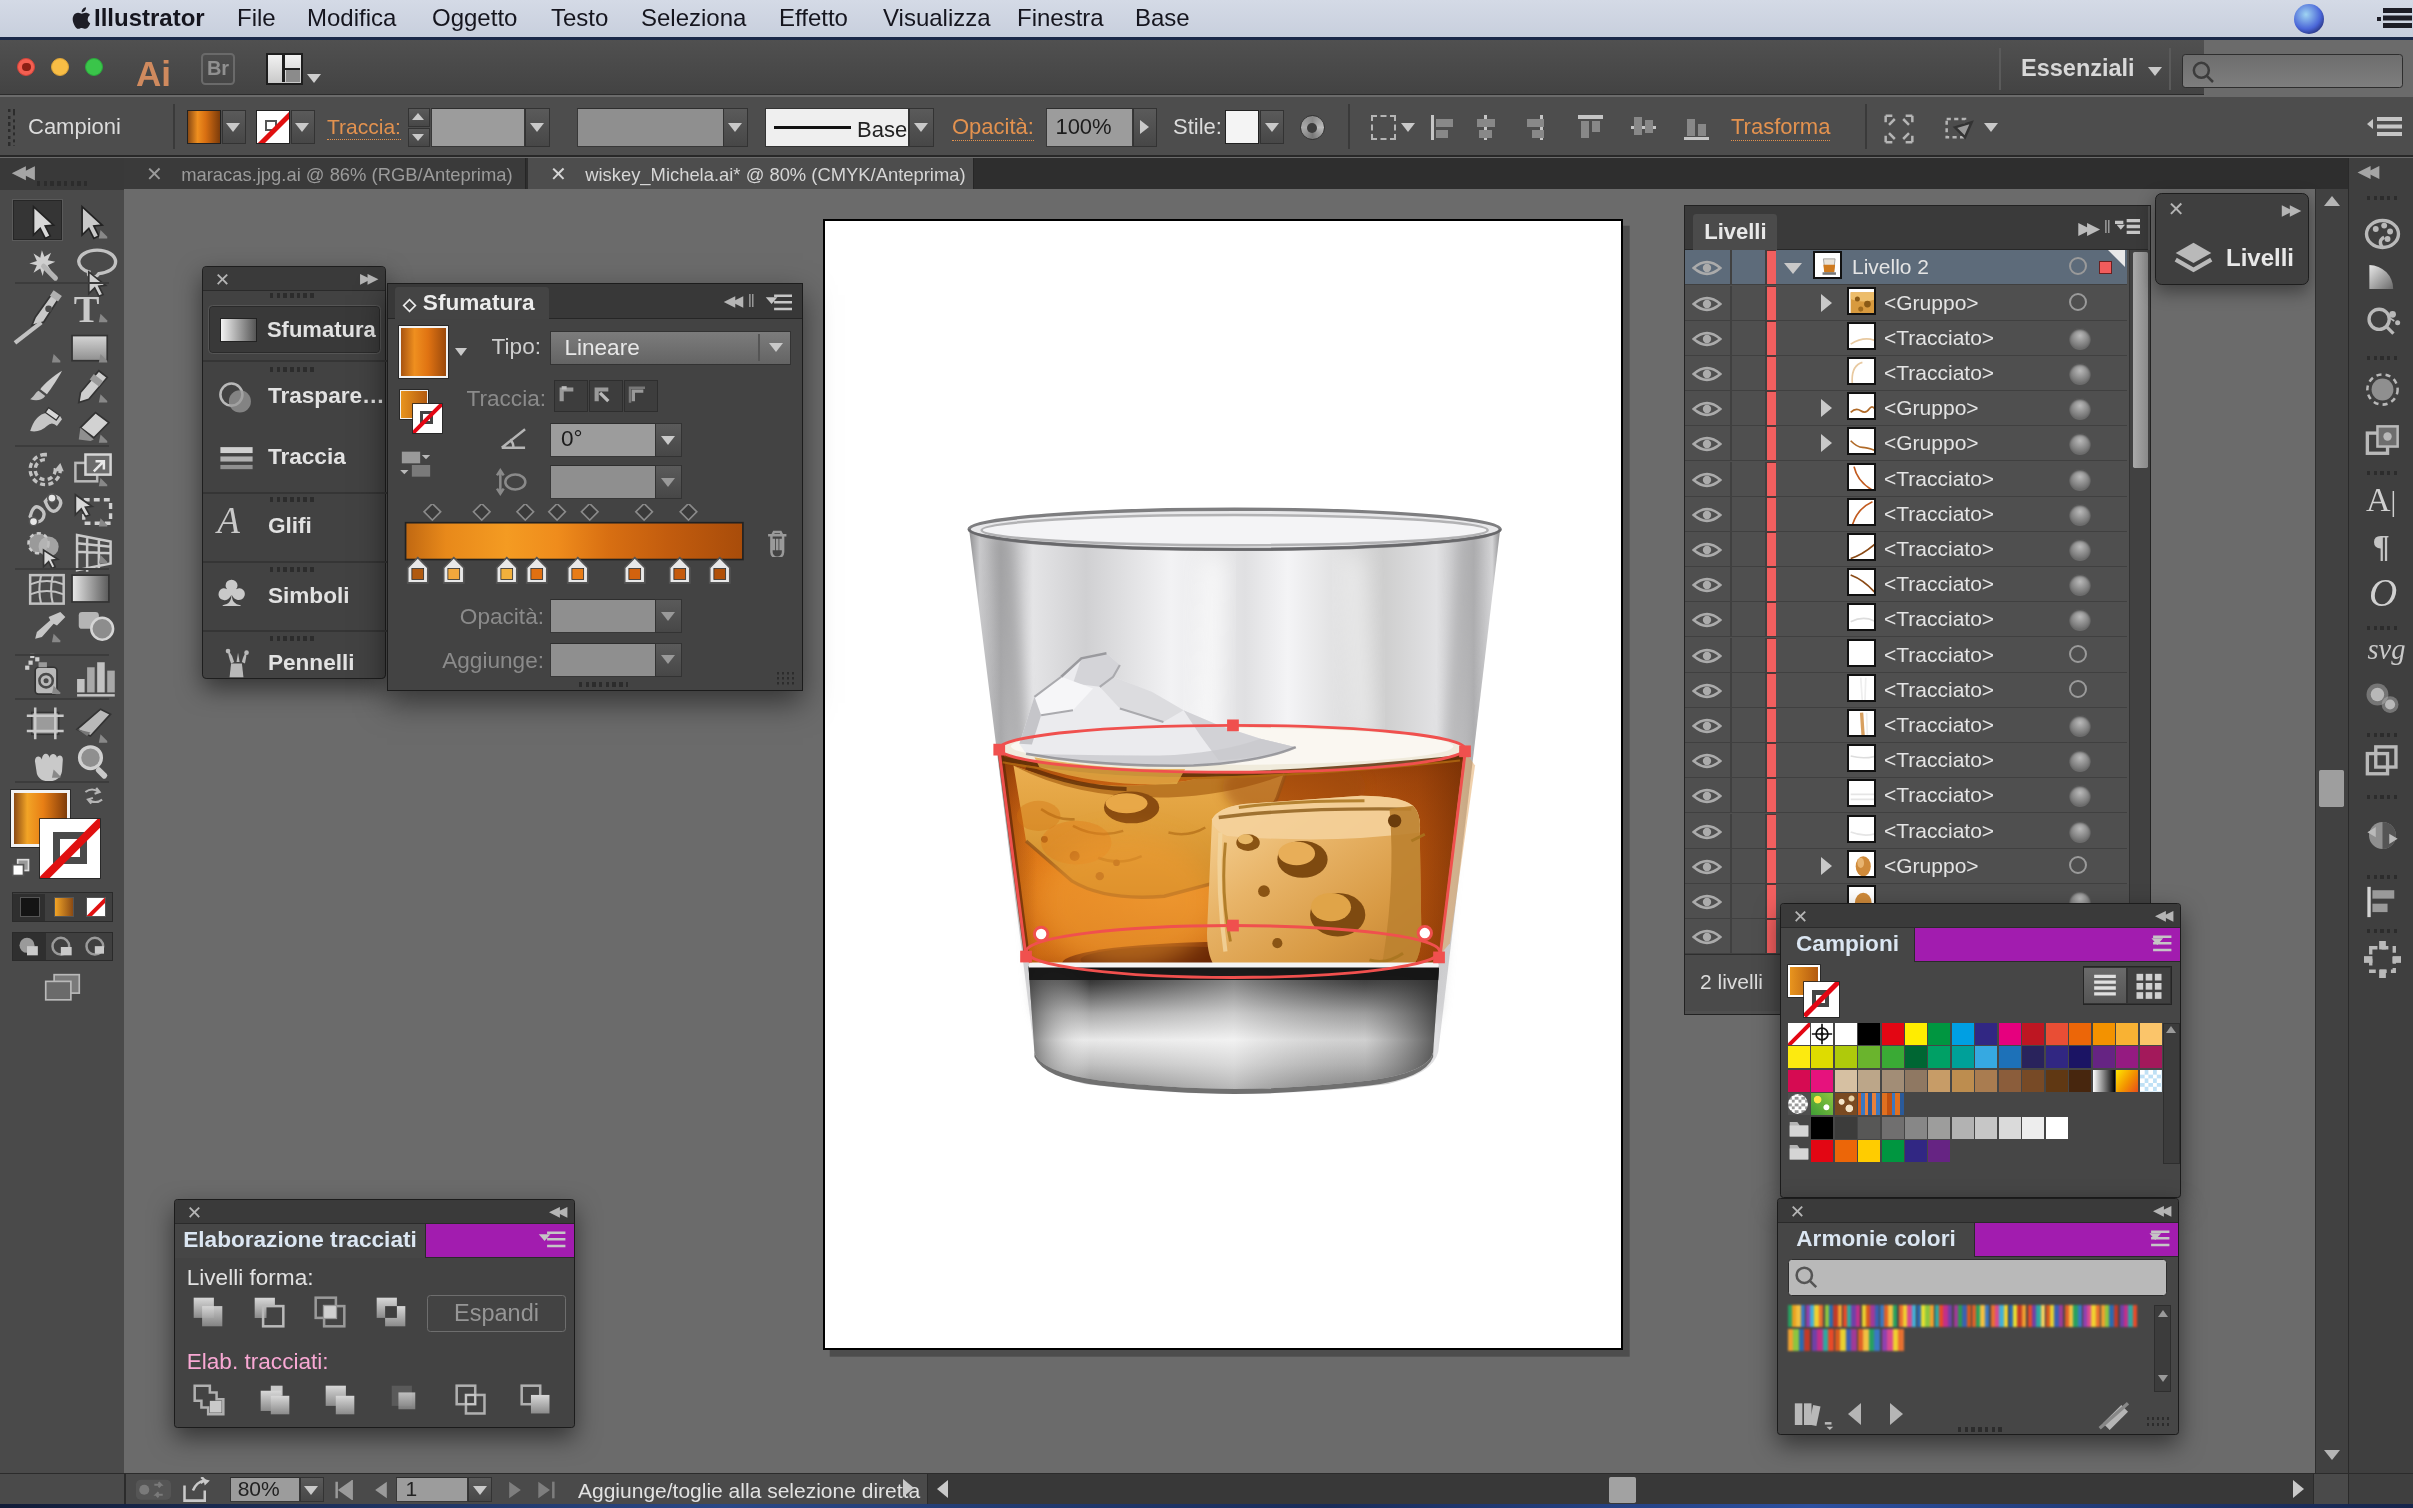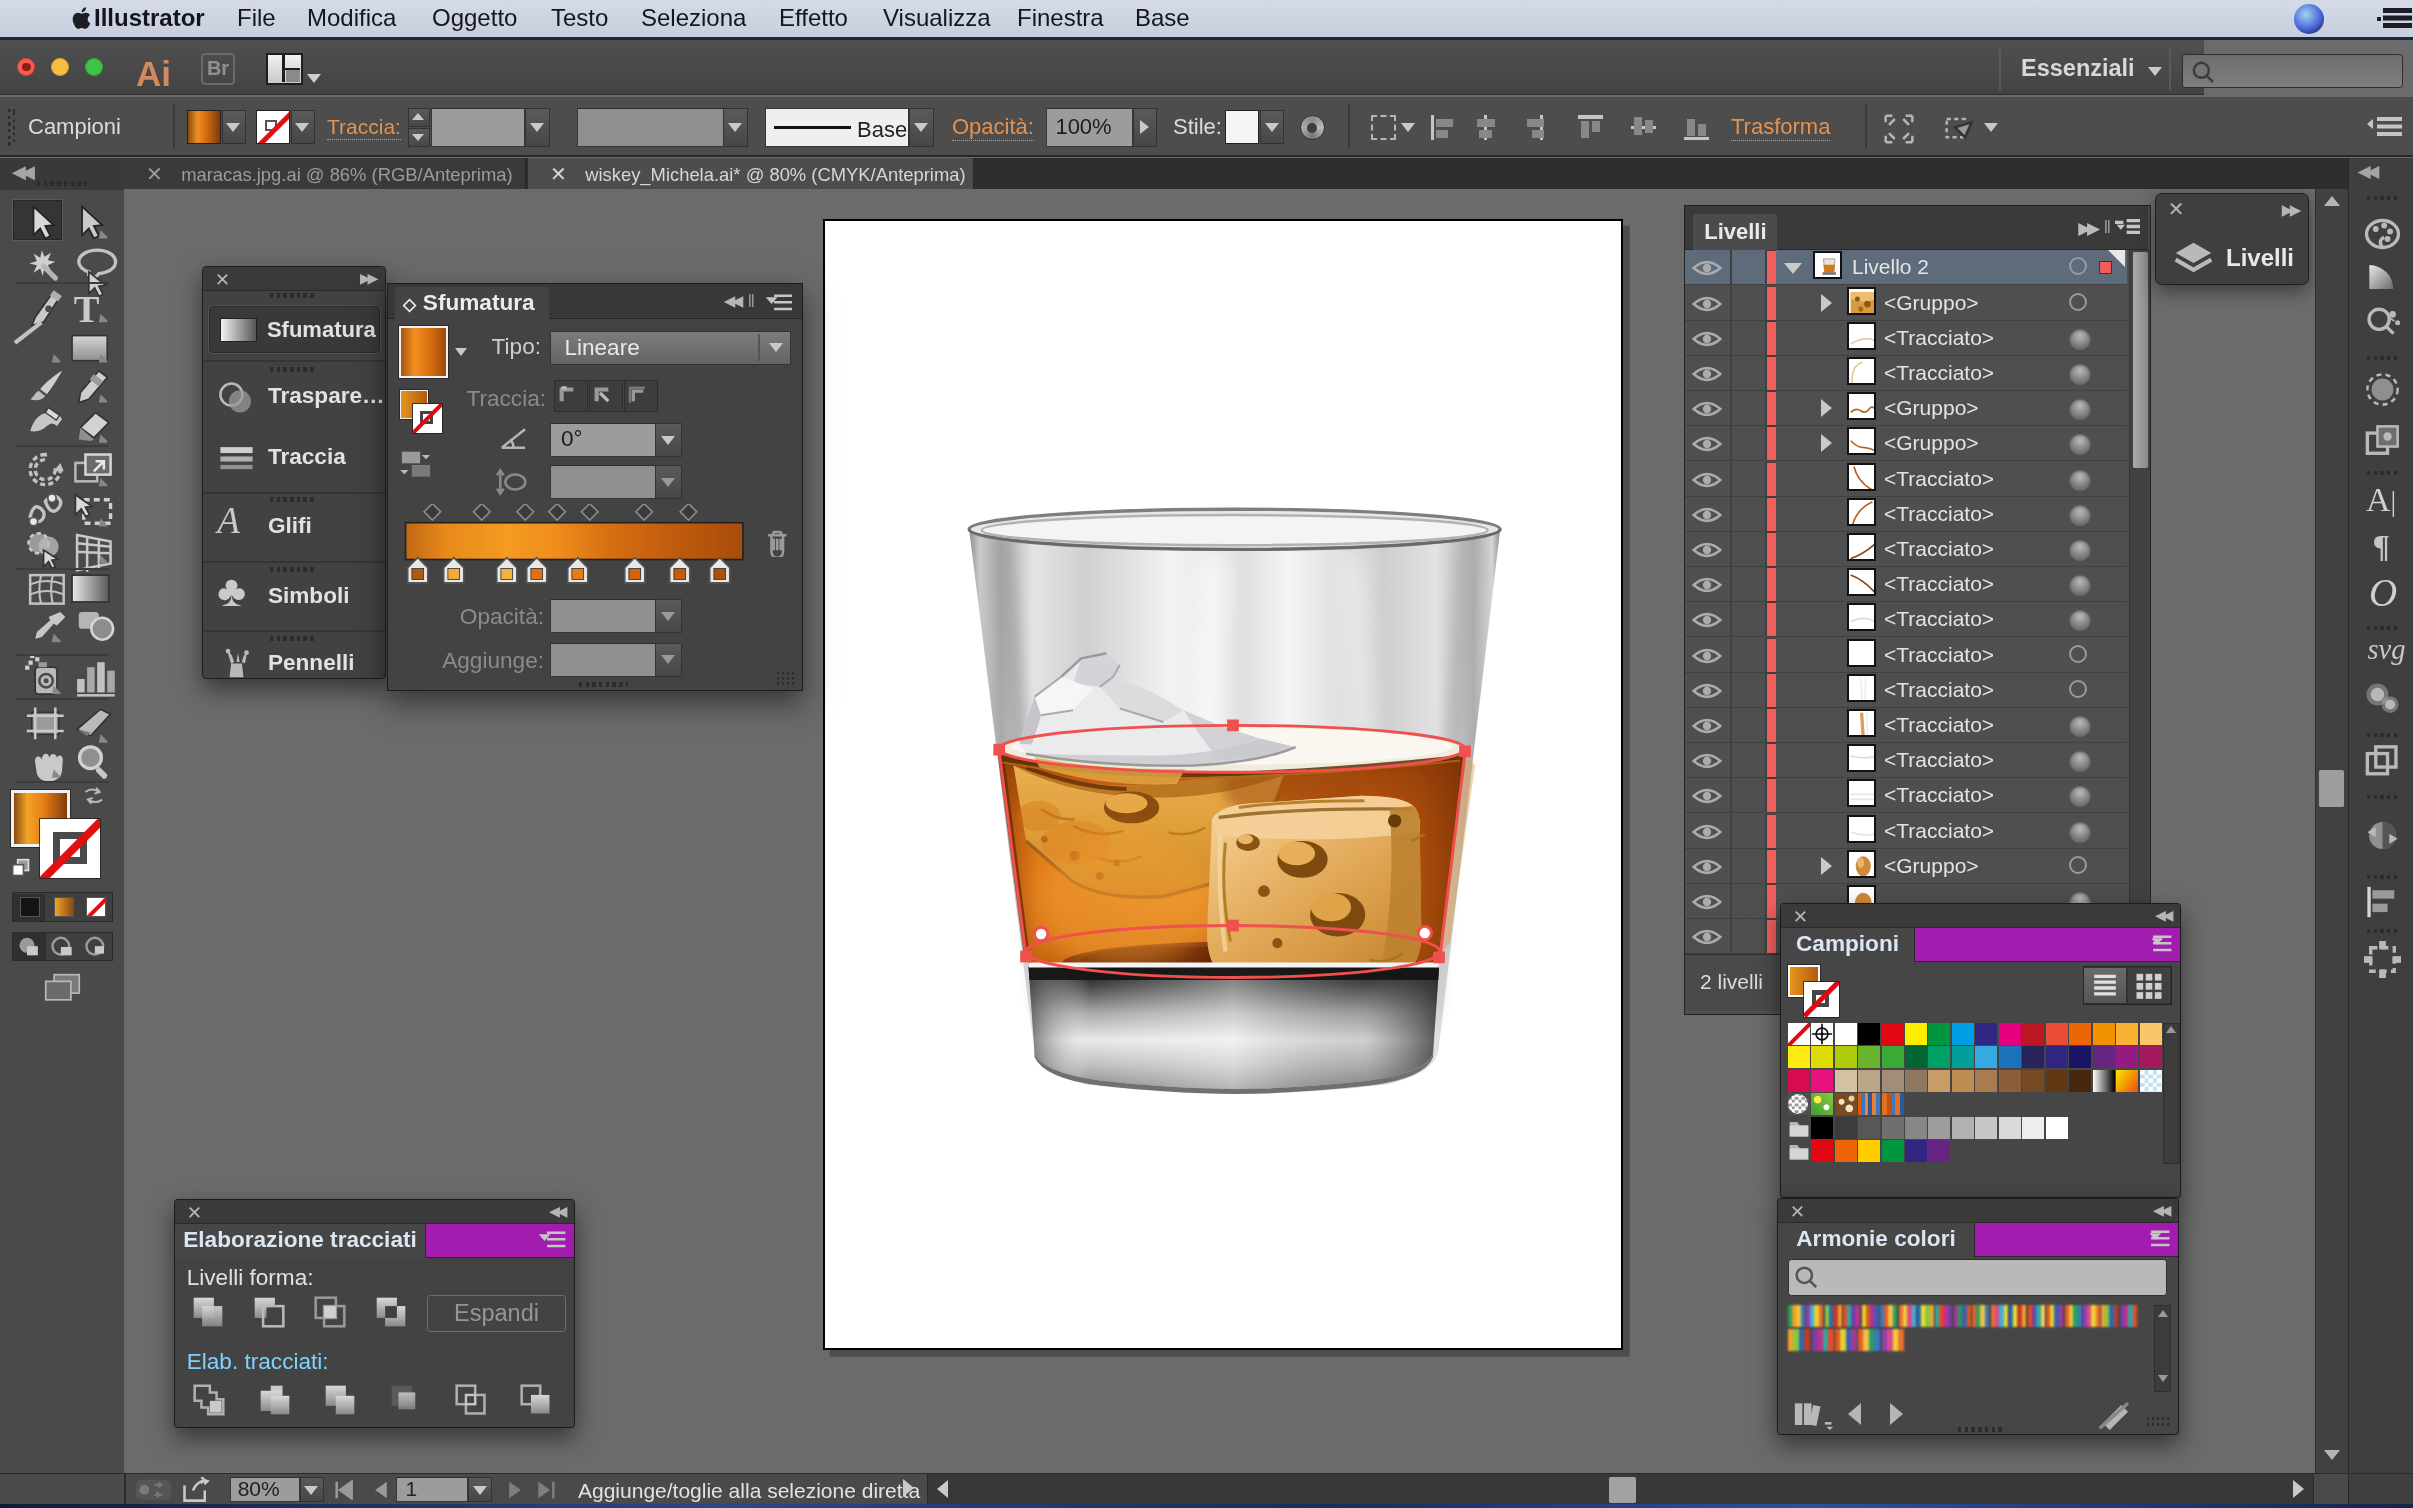--- a/index.html
+++ b/index.html
@@ -1399,21 +1399,21 @@
       <rect x="2" y="2" width="24" height="24" fill="none" stroke="#9a9a9a" stroke-width="3"></rect>
       <rect x="12" y="12" width="24" height="24" fill="none" stroke="#9a9a9a" stroke-width="3"></rect>
       <rect x="12" y="12" width="14" height="14" fill="#d0d0d0"></rect>
     </svg>
  <svg class="pfico" style="left:200px;top:96px" viewBox="0 0 38 38" width="32" height="32">
       <rect x="2" y="2" width="24" height="24" fill="url(#pfg)"></rect>
       <rect x="12" y="12" width="24" height="24" fill="url(#pfg)"></rect>
       <rect x="12" y="12" width="14" height="14" fill="#3f3f3f"></rect>
     </svg>
  <div style="position:absolute;left:252px;top:95px;width:139px;height:37px;border:1.7px solid #6e6e6e;border-radius:3.4px;color:#969696;font-size:23.5px;text-align:center;line-height:34px">Espandi</div>
- <div style="position:absolute;left:11.7px;top:149px;color:#7dd3fc;font-size:22.6px">Elab. tracciati:</div>
+ <div style="position:absolute;left:11.7px;top:149px;color:#f9a8d4;font-size:22.6px">Elab. tracciati:</div>
  <svg class="pfico" style="left:18.4px;top:184px" viewBox="0 0 38 38" width="32" height="32">
       <path d="M2 2 h18 v8 h8 v8 h8 v18 h-18 v-8 h-8 v-8 h-8 z" fill="none" stroke="#b0b0b0" stroke-width="3"></path>
       <rect x="20" y="20" width="14" height="14" fill="#c9c9c9"></rect>
     </svg>
  <svg class="pfico" style="left:84px;top:184px" viewBox="0 0 38 38" width="32" height="32">
       <rect x="14" y="2" width="14" height="12" fill="#c9c9c9"></rect>
       <rect x="2" y="8" width="24" height="24" fill="url(#pfg)"></rect>
       <rect x="14" y="14" width="22" height="22" fill="url(#pfg)"></rect>
     </svg>
  <svg class="pfico" style="left:149px;top:184px" viewBox="0 0 38 38" width="32" height="32">

